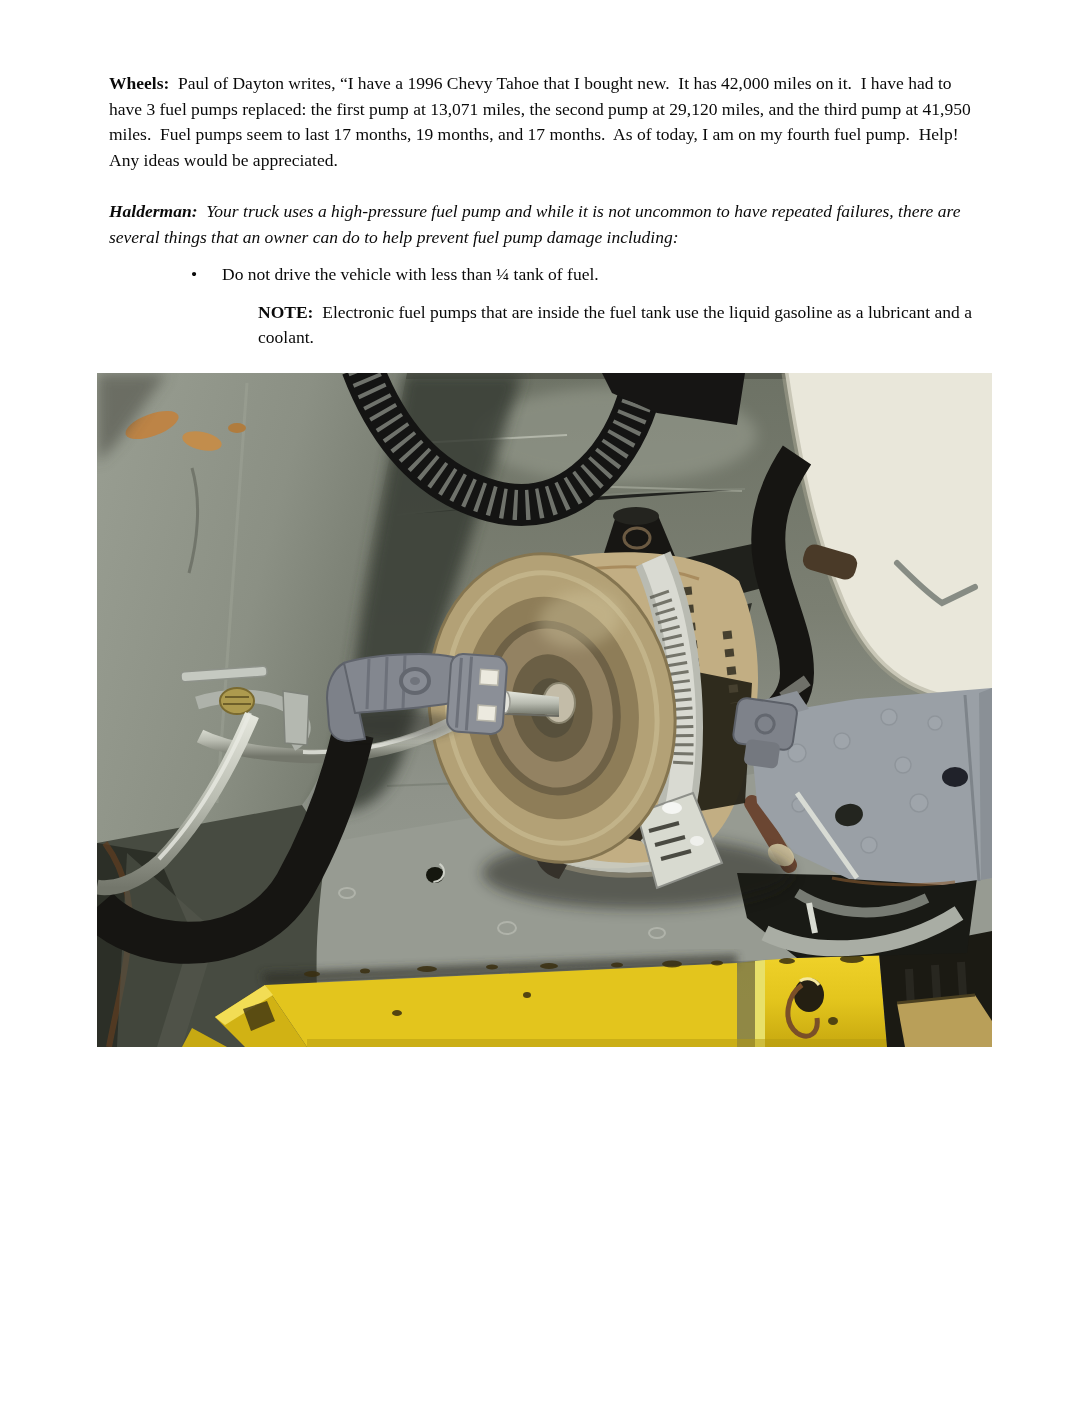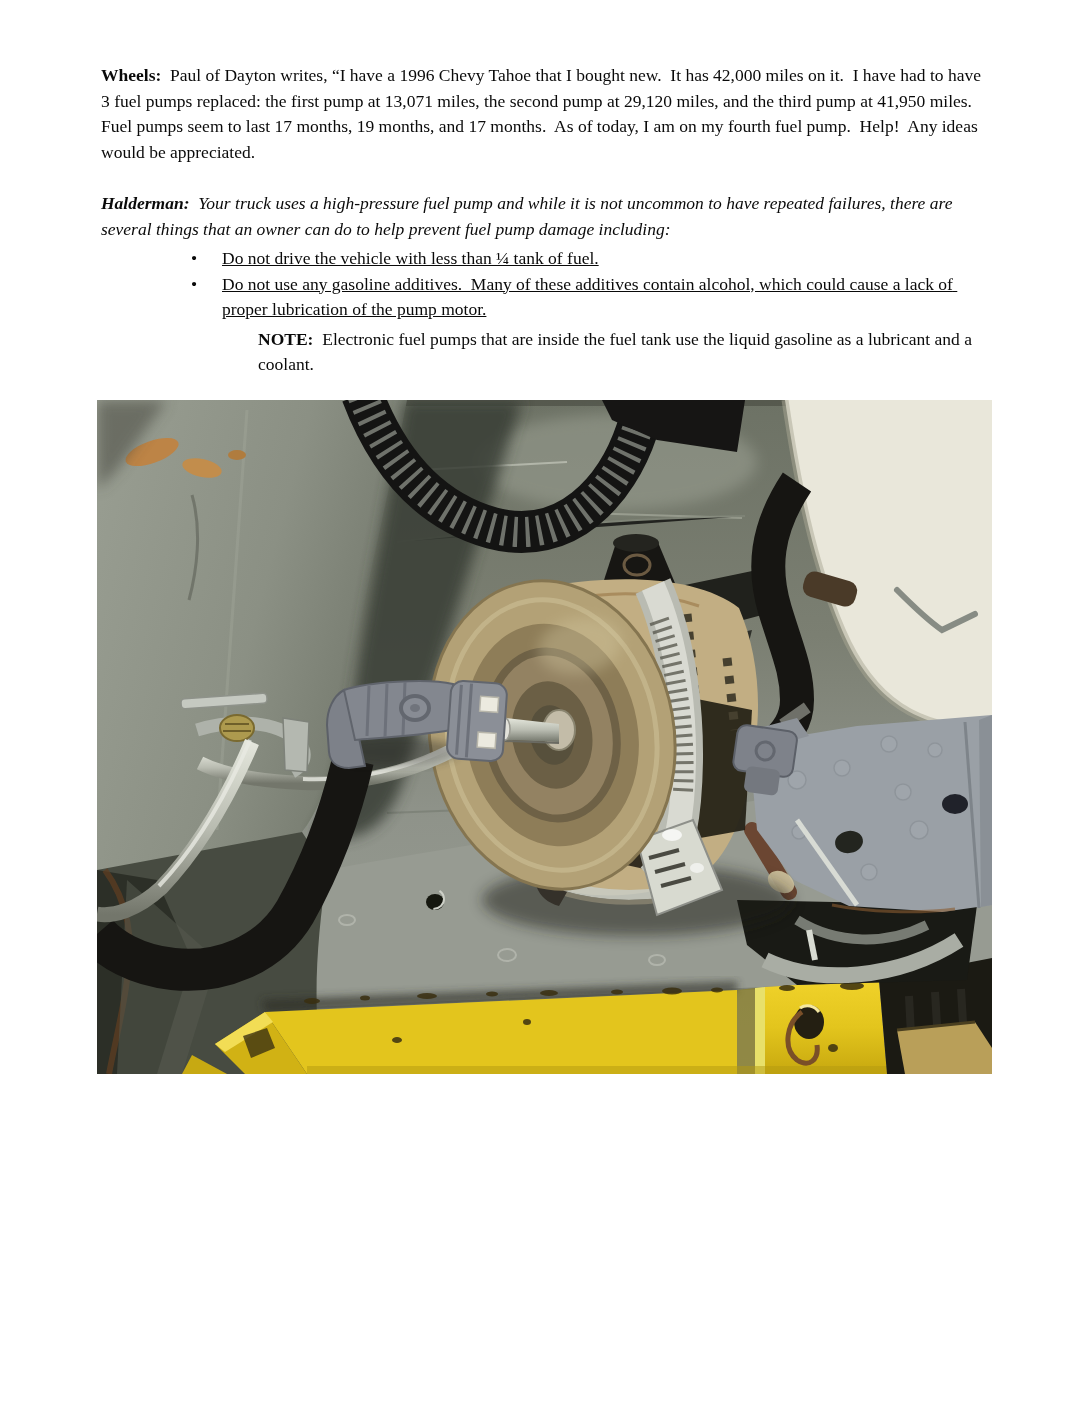--- a/index.html
+++ b/index.html
@@ -3,42 +3,41 @@
 <meta charset="utf-8">
 <style>
   html,body{margin:0;padding:0;}
   body{
     width:1088px;height:1408px;background:#ffffff;
     font-family:"Liberation Serif","DejaVu Serif",serif;
     font-size:17.5px;line-height:25.5px;color:#0a0a0a;
     -webkit-font-smoothing:antialiased;
   }
   .page{padding:59px 96px 0 97px;width:895px;}
-  p{margin:4px;white-space:pre-wrap;}
+  p{margin:12px;white-space:pre-wrap;}
   .para-gap{margin-top:26px;font-style:italic;}
   b{font-weight:bold;}
-  ul.bullets{margin:0;padding:0 0 0 125px;list-style:none;text-decoration:underline;}
+  ul.bullets{margin:0;padding:0 0 0 125px;list-style:none;}
   ul.bullets li{position:relative;white-space:pre-wrap;}
   ul.bullets li::before{content:"\2022";position:absolute;left:-31px;top:0;}
   .note{margin-left:161px;}
   figure.photo{margin:22px 0 0 0;width:895px;height:674px;overflow:hidden;}
   figure.photo svg{display:block;}
 </style>
 </head>
 <body>
 
 <div class="page">
 
   <p><b>Wheels:</b><span>  Paul of Dayton writes, “I have a 1996 Chevy Tahoe that I bought new.  It has 42,000 miles on it.  I have had to have 3 fuel pumps replaced: the first pump at 13,071 miles, the second pump at 29,120 miles, and the third pump at 41,950 miles.  Fuel pumps seem to last 17 months, 19 months, and 17 months.  As of today, I am on my fourth fuel pump.  Help!  Any ideas would be appreciated.</span></p>
 
   <p class="para-gap"><b>Halderman:</b><span>  Your truck uses a high-pressure fuel pump and while it is not uncommon to have repeated failures, there are several things that an owner can do to help prevent fuel pump damage including:</span></p>
 
   <ul class="bullets">
     <li><span>Do not drive the vehicle with less than ¼ tank of fuel.</span></li>
-    <li><span>Do not use any gasoline additives.  Many of these additives contain alcohol, which could cause a lack of proper lubrication of the pump motor.</span></li>
   </ul>
 
   <p class="note"><b>NOTE:</b><span>  Electronic fuel pumps that are inside the fuel tank use the liquid gasoline as a lubricant and a coolant.</span></p>
 
 
   <figure class="photo">
   <svg width="895" height="674" viewBox="0 0 895 674" xmlns="http://www.w3.org/2000/svg">
     <defs>
       <linearGradient id="bgGrad" x1="0" y1="0" x2="0" y2="1">
         <stop offset="0" stop-color="#6d7265"></stop>

